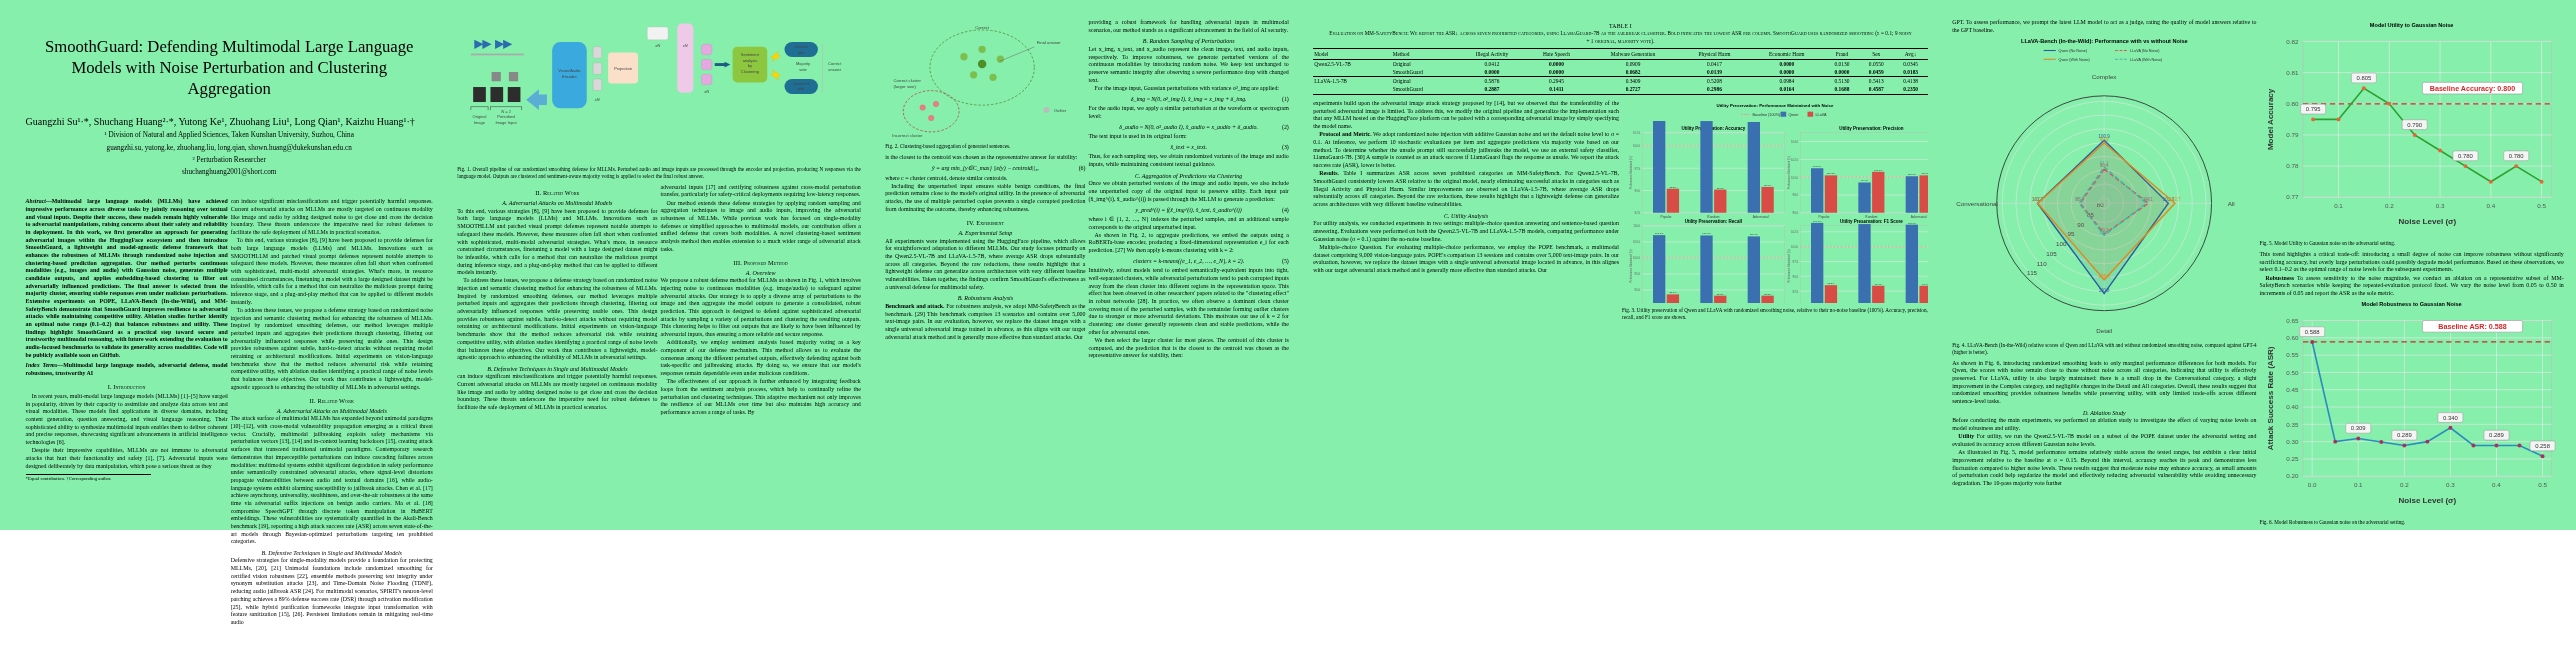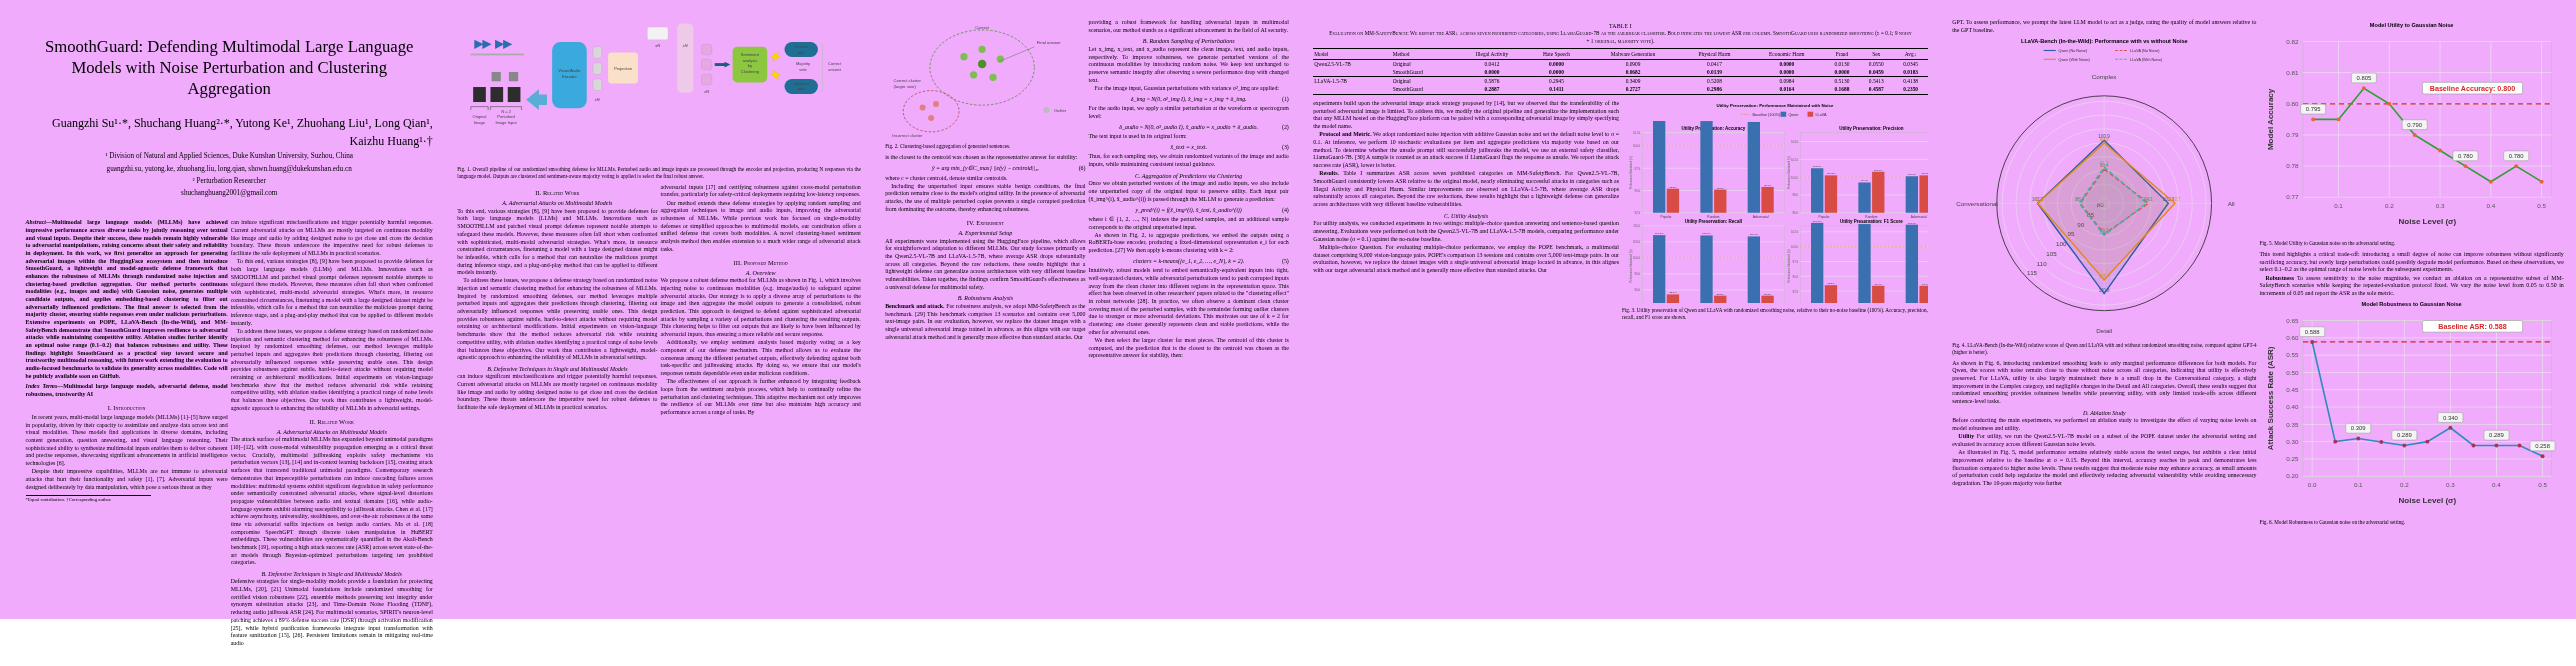--- a/index.html
+++ b/index.html
@@ -26,45 +26,45 @@
     white-space: nowrap;
     font-family: "Liberation Serif", serif;
     font-size: 8.3px;
     letter-spacing: 0.1px;
     color: #000;
   }
 
   
   .page {
     position: relative;
-    height: 619px;
+    height: 530px;
     padding: 19px 12.2px 10px 12.2px;
-    background: #f0abfc;
+    background: #86efac;
   }
   .page.p1 { width: 445px; padding-left: 25.6px;}
   .page.p2 { width: 428px; }
   .page.p3 { width: 428px; }
   .page.p4 { width: 639px; }
   .page.p5 { width: 636px; }
 
   .cols2 { display:flex; gap: 3px; height: 100%; }
   .col { flex: 1 1 0; min-width: 0; }
 
   
   .title {
     text-align: center;
     font-size: 16.7px;
     line-height: 1.28;
     font-family: "Liberation Serif", serif;
     margin: 16.7px 0 0 0;
     padding: 0 4.4px;
   }
   .authors {
-    text-align: right;
-    font-size: 12px;
+    text-align: left;
+    font-size: 10px;
     margin-top: 14.5px;
     line-height: 1.5;
   }
   .affil {
     text-align: center;
     font-size: 7.2px;
     line-height: 1.55;
     margin-top: 1.1px;
   }
 
@@ -182,24 +182,24 @@
 </head>
 <body>
 
 <div class="page-spread">
 
   <div class="arxiv-stamp">arXiv:2510.26430v1  [cs.LG]  29 Oct 2025</div>
 
   <div class="page p1">
     <div class="title">SmoothGuard: Defending Multimodal Large Language Models with Noise Perturbation and Clustering Aggregation</div>
     <div class="authors">Guangzhi Su¹·*, Shuchang Huang²·*, Yutong Ke¹, Zhuohang Liu¹, Long Qian¹, Kaizhu Huang¹·†</div>
-    <div class="affil">¹ Division of Natural and Applied Sciences, Duke Kunshan University, Suzhou, China</div>
+    <div class="affil">¹ Division of Natural and Applied Sciences, Taken Kunshan University, Suzhou, China</div>
     <div class="affil">guangzhi.su, yutong.ke, zhuohang.liu, long.qian, shown.huang@dukekunshan.edu.cn</div>
     <div class="affil">² Perturbation Researcher</div>
-    <div class="affil">shuchanghuang2001@gmail.com</div>
+    <div class="affil">shuchanghuang2001@short.com</div>
 
     <div class="cols2" style="margin-top:20px; height:auto;">
       <div class="col">
         <div class="abstract">
           <span class="lead">Abstract</span><span>—Multimodal large language models (MLLMs) have achieved impressive performance across diverse tasks by jointly reasoning over textual and visual inputs. Despite their success, these models remain highly vulnerable to adversarial manipulations, raising concerns about their safety and reliability in deployment. In this work, we first generalize an approach for generating adversarial images within the HuggingFace ecosystem and then introduce SmoothGuard, a lightweight and model-agnostic defense framework that enhances the robustness of MLLMs through randomized noise injection and clustering-based prediction aggregation. Our method perturbs continuous modalities (e.g., images and audio) with Gaussian noise, generates multiple candidate outputs, and applies embedding-based clustering to filter out adversarially influenced predictions. The final answer is selected from the majority cluster, ensuring stable responses even under malicious perturbations. Extensive experiments on POPE, LLaVA-Bench (In-the-Wild), and MM-SafetyBench demonstrate that SmoothGuard improves resilience to adversarial attacks while maintaining competitive utility. Ablation studies further identify an optimal noise range (0.1–0.2) that balances robustness and utility. These findings highlight SmoothGuard as a practical step toward secure and trustworthy multimodal reasoning, with future work extending the evaluation to audio-focused benchmarks to validate its generality across modalities. Code will be publicly available soon on GitHub.</span>
           <div style="height:2.8px"></div>
           <span class="lead">Index Terms</span><span>—Multimodal large language models, adversarial defense, model robustness, trustworthy AI</span>
         </div>
         <div class="sec">I.  Introduction</div>
         <p class="body">In recent years, multi-modal large language models (MLLMs) [1]–[5] have surged in popularity, driven by their capacity to assimilate and analyze data across text and visual modalities. These models find applications in diverse domains, including content generation, question answering, and visual language reasoning. Their sophisticated ability to synthesize multimodal inputs enables them to deliver coherent and precise responses, showcasing significant advancements in artificial intelligence technologies [6].</p>

